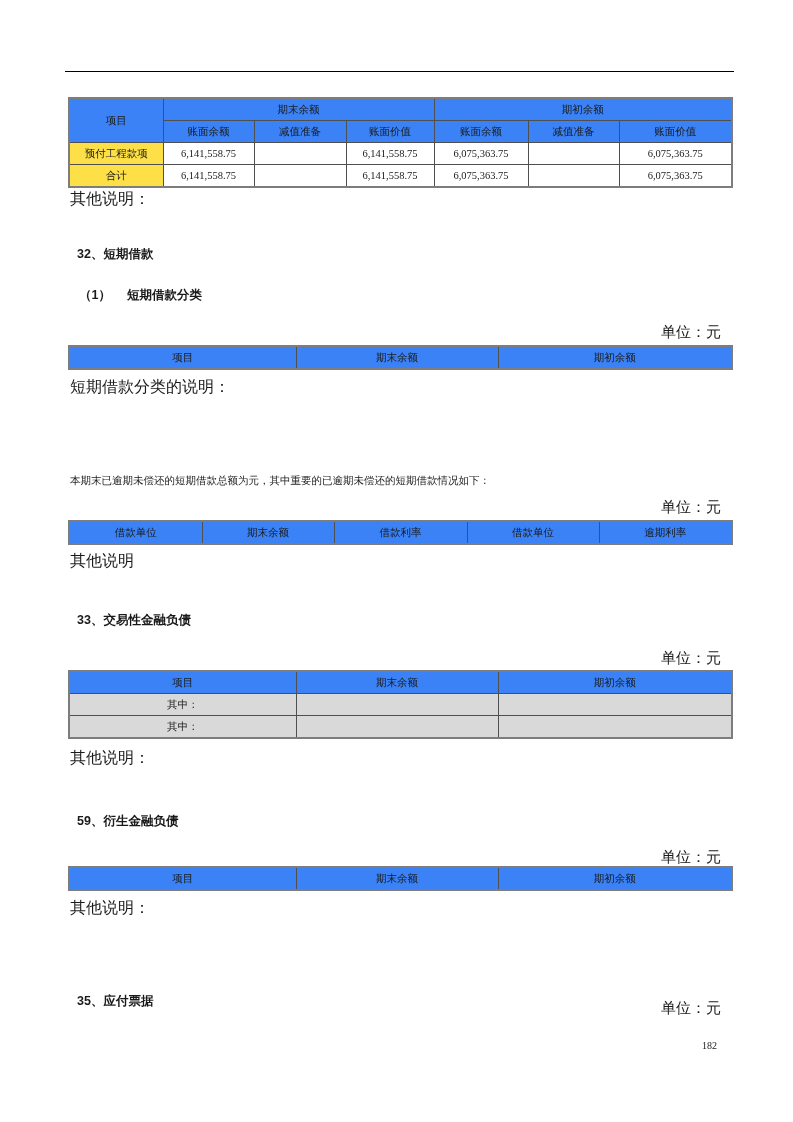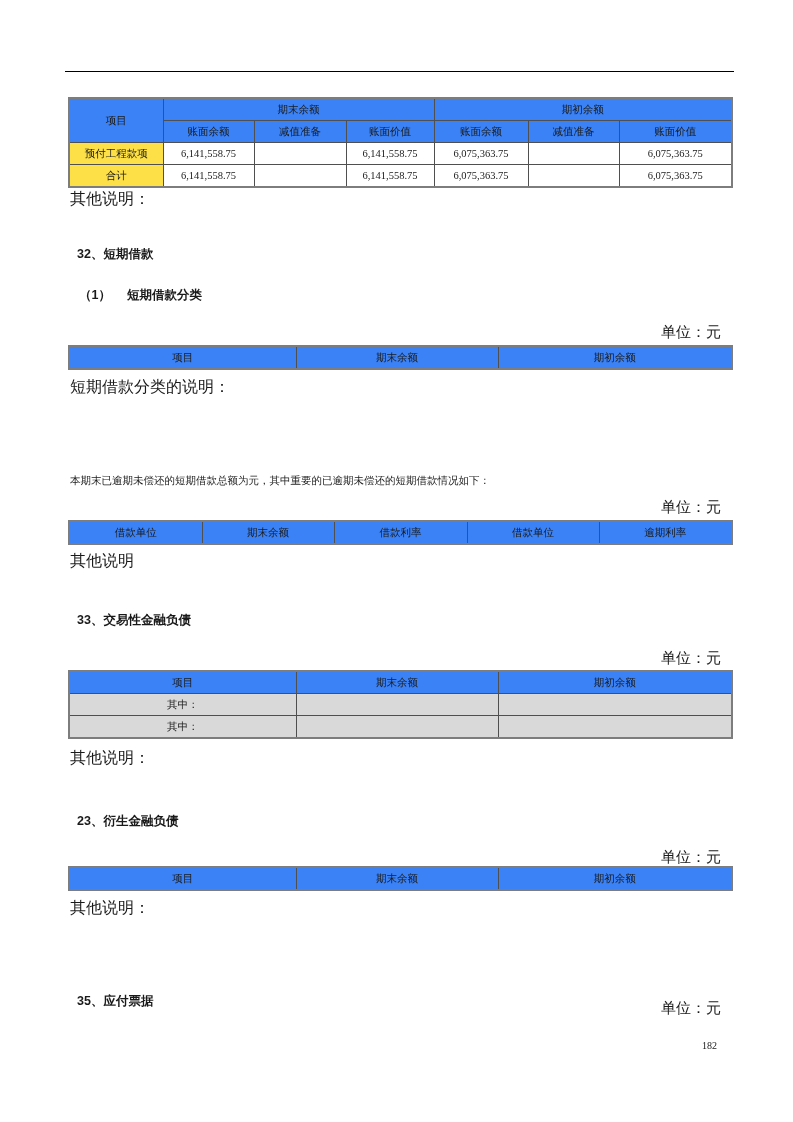--- a/index.html
+++ b/index.html
@@ -200,21 +200,21 @@
         <td class="sub-item">其中：</td>
         <td class="gray"></td>
         <td class="gray"></td>
       </tr>
     </tbody>
       </table>
   </div>
 
   <div class="abs note" style="top:748px;">其他说明：</div>
 
-  <div class="abs h-num" style="top:813px;left:77px;">23、衍生金融负债</div>
+  <div class="abs h-num" style="top:813px;left:77px;">59、衍生金融负债</div>
 
   <div class="abs unit-label" style="top:848px;">单位：元</div>
 
   <div class="abs" style="top:866px;left:68px;">
     <table class="doc-table">
       <colgroup>
           <col style="width:227px">
           <col style="width:202px">
           <col style="width:234px">
         </colgroup>

